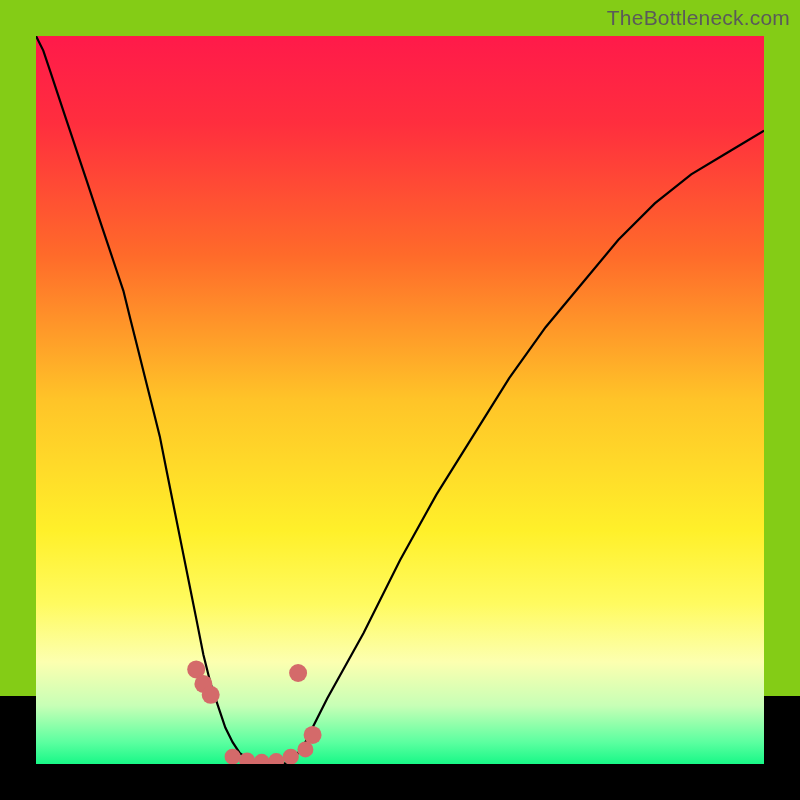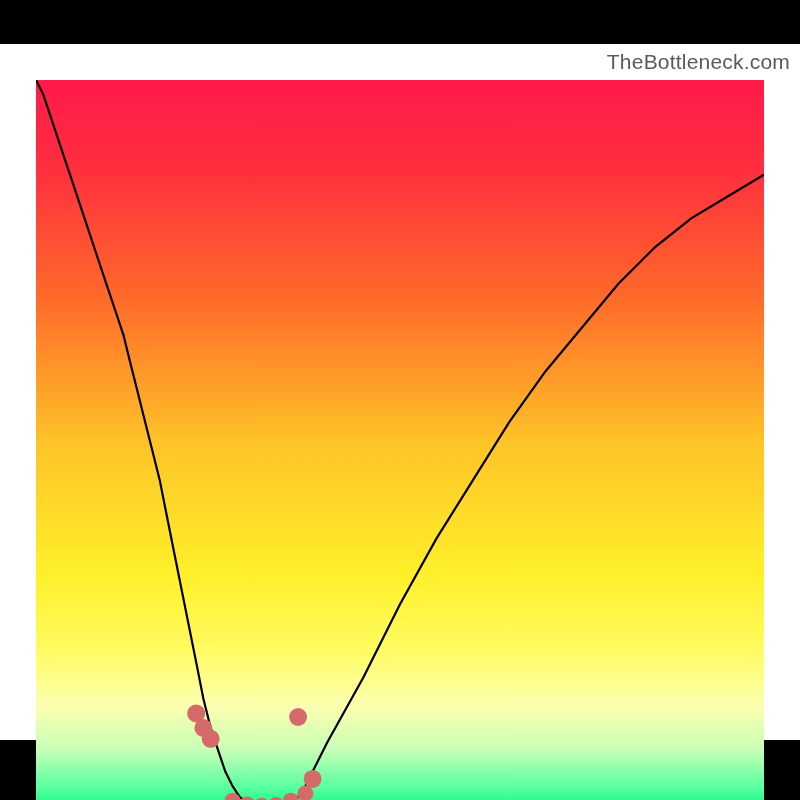--- a/index.html
+++ b/index.html
@@ -8,22 +8,21 @@
     width: 800px;
     height: 800px;
     background: #000;
     overflow: hidden;
     font-family: Arial, sans-serif;
   }
   .container {
     position: relative;
     width: 800px;
     height: 696px;
-    background: #ffffff;
-    margin-top: 44px;
+    background: #84cc16;
   }
   .plot-area {
     position: absolute;
     left: 36px;
     top: 36px;
     width: 728px;
     height: 728px;
     display: block;
   }
   .watermark {

